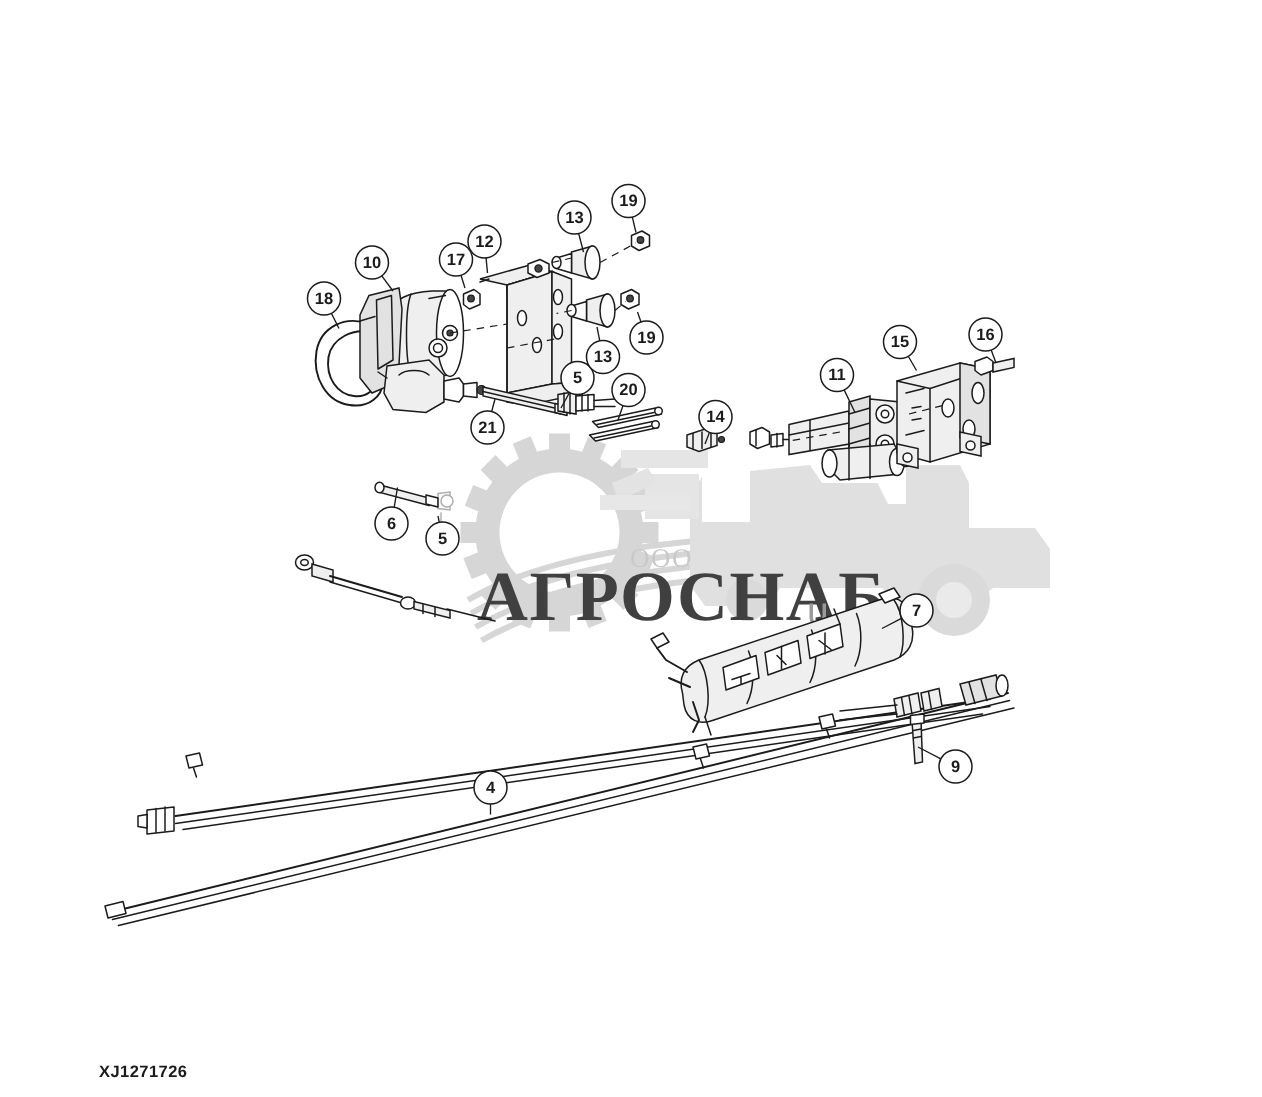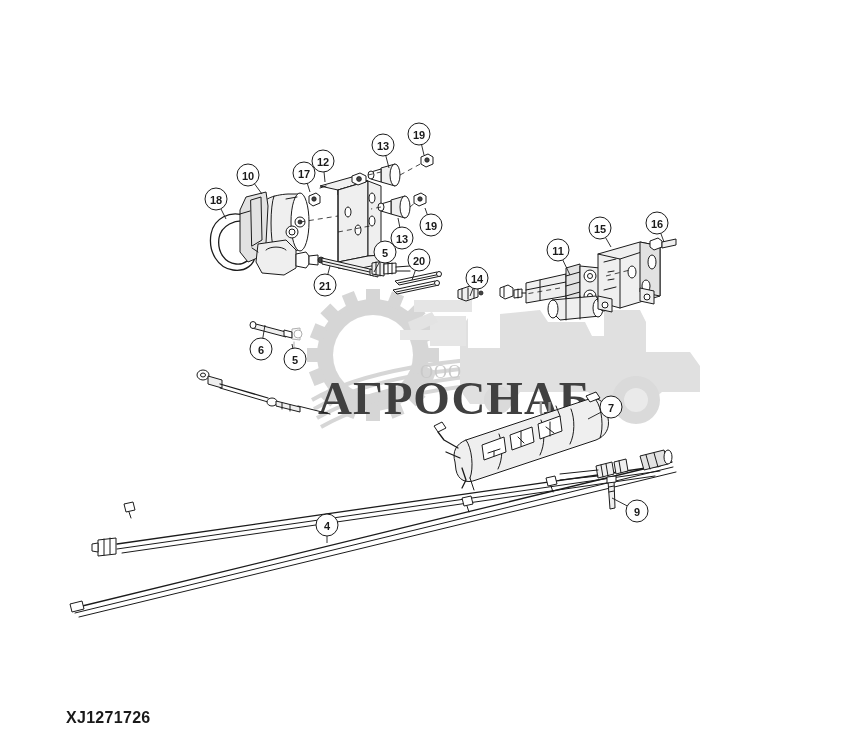--- a/index.html
+++ b/index.html
@@ -22,21 +22,21 @@
     left: 0;
     top: 0;
     width: 841px;
     height: 731px;
   }
   .partnum {
     position: absolute;
     left: 66px;
     top: 709px;
     font-family: "Liberation Sans", sans-serif;
-    font-size: 16px;
+    font-size: 11px;
     font-weight: bold;
     color: #1a1a1a;
     letter-spacing: 0.3px;
     white-space: nowrap;
   }
   
   .wm-layer {
     position: absolute;
     left: 0; top: 0;
     width: 733px; height: 731px;

